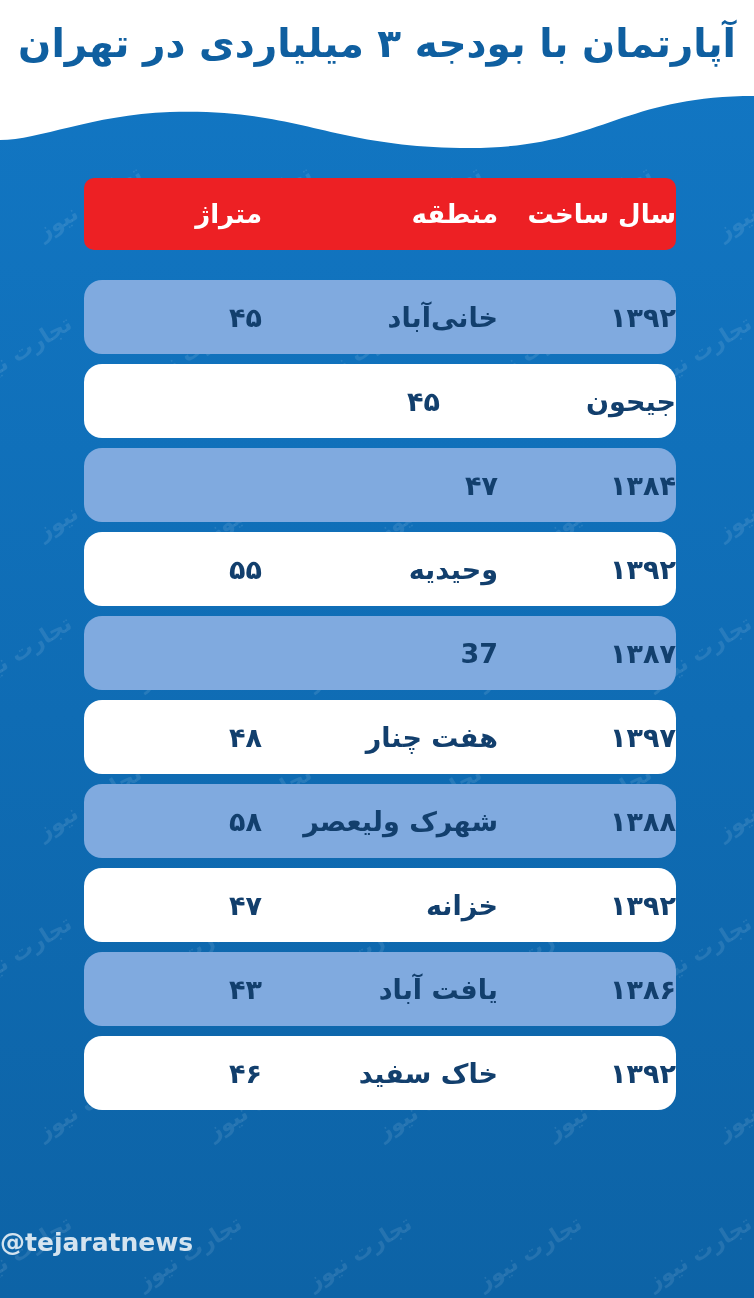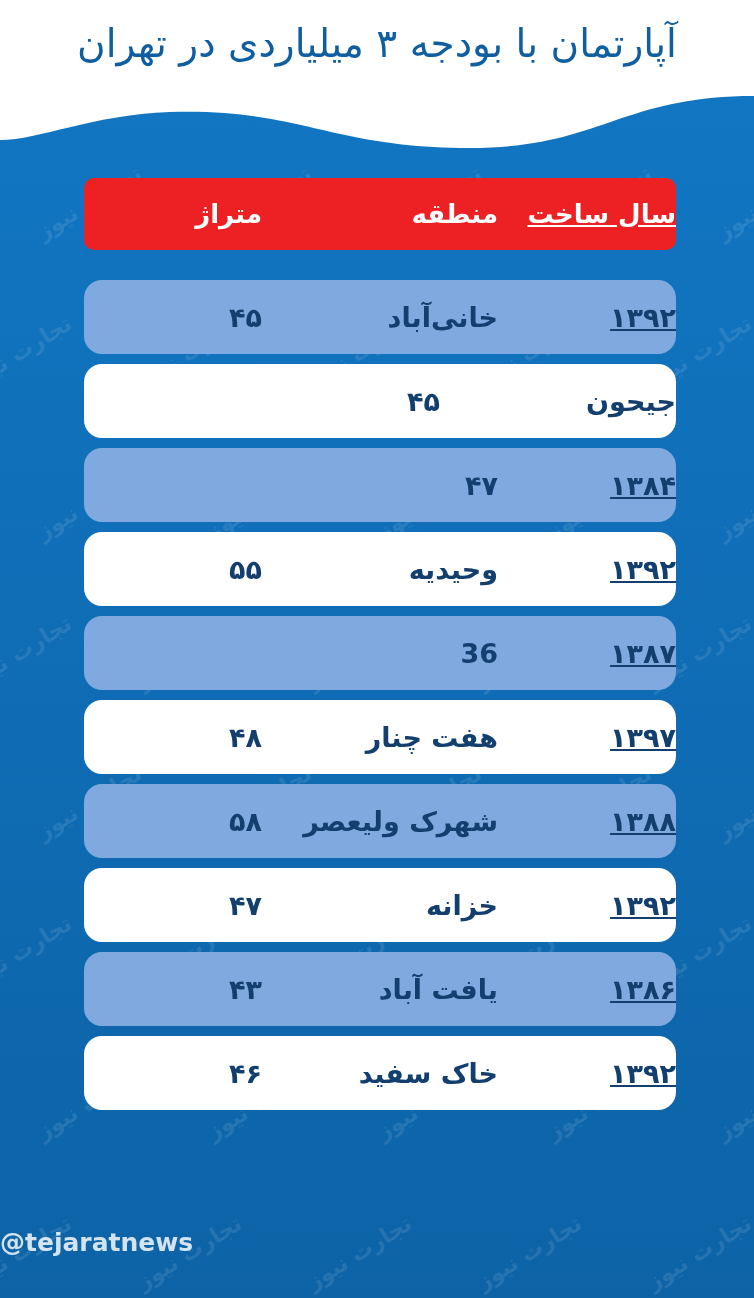--- a/index.html
+++ b/index.html
@@ -55,21 +55,21 @@
     left: 0;
   }
   .title {
     position: absolute;
     top: 18px;
     left: 0;
     width: 754px;
     text-align: center;
     color: #0f5fa0;
     font-size: 39px;
-    font-weight: normal;
+    font-weight: bold;
     line-height: 1.34;
     letter-spacing: 0px;
     z-index: 3;
     direction: rtl;
   }
 
   
   .table {
     position: absolute;
     top: 178px;
@@ -99,21 +99,21 @@
     background: #ffffff;
   }
   .cell {
     text-align: right;
     font-size: 27px;
     font-weight: bold;
     direction: rtl;
   }
   .c-metraj { width: 178px; }
   .c-mantagheh { width: 236px; }
-  .c-sal { width: 178px; text-decoration: underline; }
+  .c-sal { width: 178px; }
 
   .header-row .cell {
     color: #ffffff;
     font-size: 26px;
   }
   .row.alt .cell { color: #123f6d; }
   .row.plain .cell { color: #123f6d; }
 
   .footer {
     position: absolute;
@@ -213,21 +213,21 @@
     </div>
 
     <div class="row plain">
       <div class="cell c-sal">۱۳۹۲</div>
       <div class="cell c-mantagheh">وحیدیه</div>
       <div class="cell c-metraj">۵۵</div>
     </div>
 
     <div class="row alt">
       <div class="cell c-sal">۱۳۸۷</div>
-      <div class="cell c-metraj">36</div>
+      <div class="cell c-metraj">37</div>
     </div>
 
     <div class="row plain">
       <div class="cell c-sal">۱۳۹۷</div>
       <div class="cell c-mantagheh">هفت چنار</div>
       <div class="cell c-metraj">۴۸</div>
     </div>
 
     <div class="row alt">
       <div class="cell c-sal">۱۳۸۸</div>

